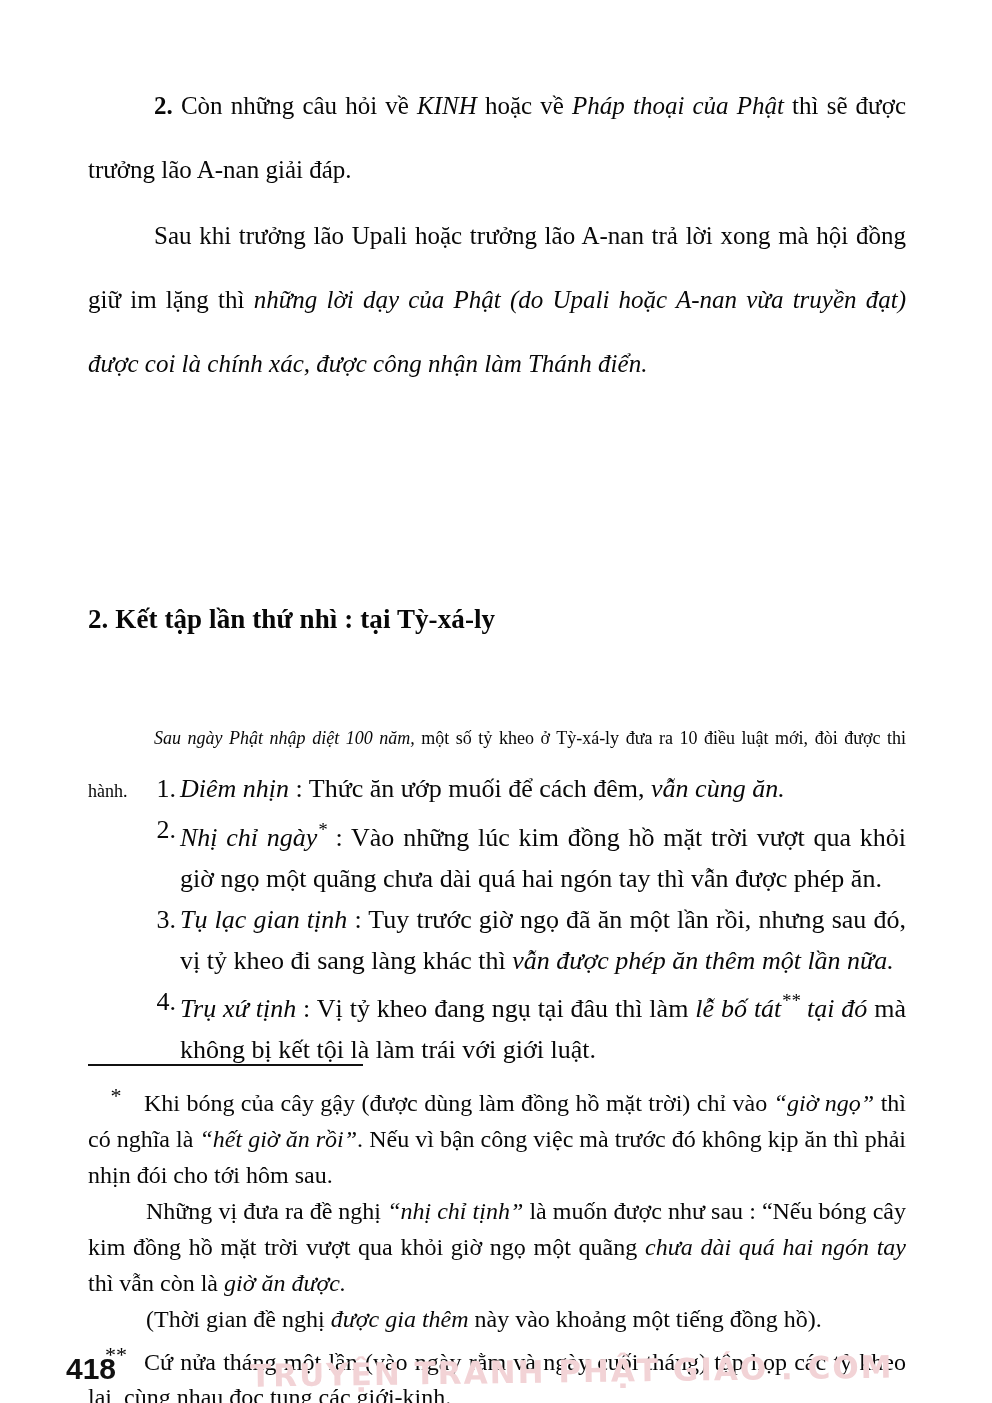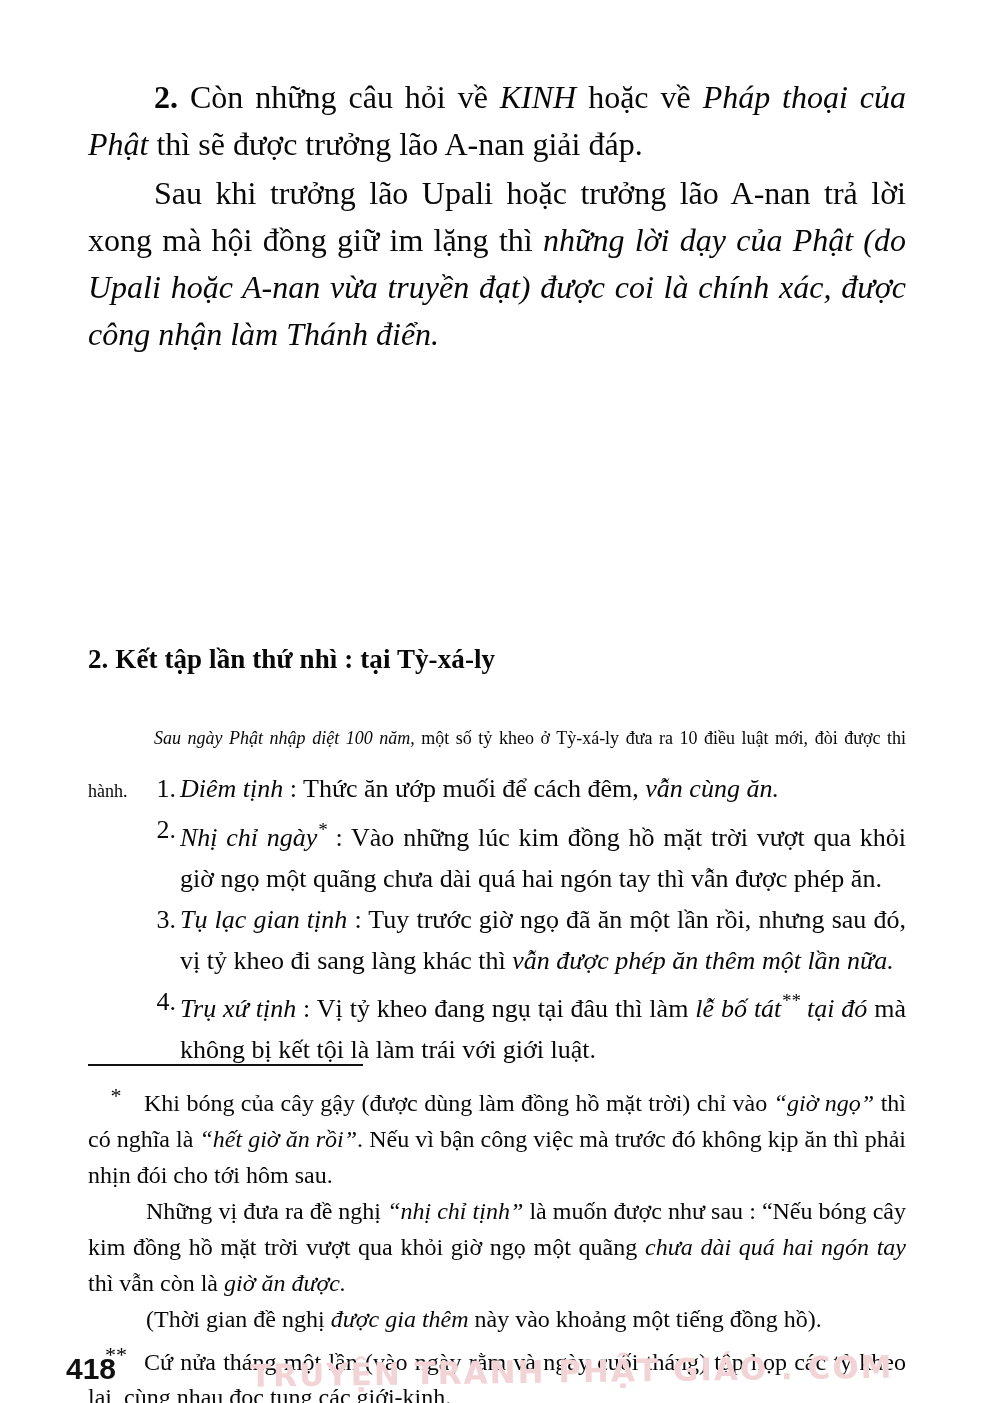--- a/index.html
+++ b/index.html
@@ -17,40 +17,40 @@
     color: #080808;
   }
   .body-area {
     position: absolute;
     left: 88px;
     top: 74px;
     width: 818px;
   }
   p.para {
     margin: 0 0 2px 0;
-    font-size: 32px;
-    line-height: 47px;
+    font-size: 25px;
+    line-height: 64px;
     text-align: justify;
     text-indent: 66px;
     hyphens: none;
   }
   p.para.last-of-block {
     margin-bottom: 8px;
   }
   .it { font-style: italic; }
   .bd { font-weight: bold; }
 
   h2.section-heading {
     font-size: 27px;
     font-weight: bold;
     line-height: 38px;
     margin: 0;
     position: absolute;
     left: 88px;
-    top: 640px;
+    top: 600px;
     letter-spacing: 0.1px;
   }
 
   .intro-para {
     position: absolute;
     left: 88px;
     top: 694px;
     width: 818px;
     font-size: 18px;
     line-height: 53px;
@@ -156,21 +156,21 @@
     <p class="para">Sau khi trưởng lão Upali hoặc trưởng lão A-nan trả lời xong mà hội đồng giữ im lặng thì <span class="it">những lời dạy của Phật (do Upali hoặc A-nan vừa truyền đạt) được coi là chính xác, được công nhận làm Thánh điển.</span></p>
   </div>
 
   <h2 class="section-heading">2. Kết tập lần thứ nhì : tại Tỳ-xá-ly</h2>
 
   <p class="intro-para"><span class="it">Sau ngày Phật nhập diệt 100 năm,</span> một số tỷ kheo ở Tỳ-xá-ly đưa ra 10 điều luật mới, đòi được thi hành.</p>
 
   <ol class="rules">
     <li>
       <span class="num">1.</span>
-      <span class="txt"><span class="it">Diêm tịnh</span> : Thức ăn ướp muối để cách đêm, <span class="it">vẫn cùng ăn.</span></span>
+      <span class="txt"><span class="it">Diêm nhịn</span> : Thức ăn ướp muối để cách đêm, <span class="it">vẫn cùng ăn.</span></span>
     </li>
     <li>
       <span class="num">2.</span>
       <span class="txt"><span class="it">Nhị chỉ ngày</span><sup class="star it">*</sup> : Vào những lúc kim đồng hồ mặt trời vượt qua khỏi giờ ngọ một quãng chưa dài quá hai ngón tay thì vẫn được phép ăn.</span>
     </li>
     <li>
       <span class="num">3.</span>
       <span class="txt"><span class="it">Tụ lạc gian tịnh</span> : Tuy trước giờ ngọ đã ăn một lần rồi, nhưng sau đó, vị tỷ kheo đi sang làng khác thì <span class="it">vẫn được phép ăn thêm một lần nữa.</span></span>
     </li>
     <li>

